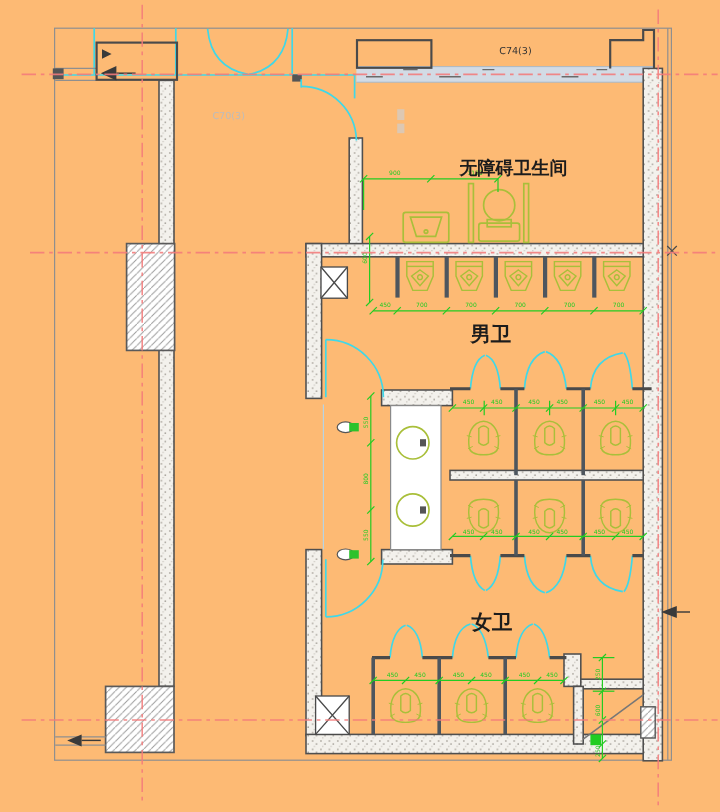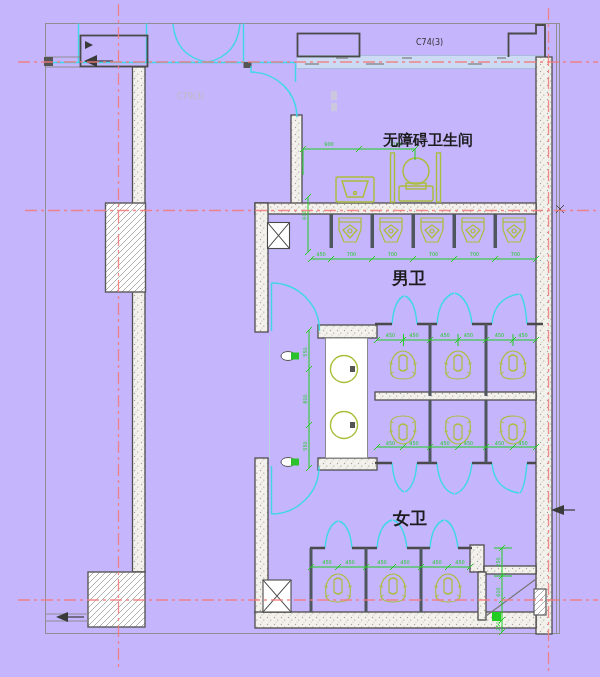--- a/index.html
+++ b/index.html
@@ -1,16 +1,16 @@
 <!DOCTYPE html>
 <html><head>
 <meta charset="utf-8">
 <style>
   html,body{margin:0;padding:0;background:#ffffff;}
-  .stage{position:relative;width:600px;height:677px;background:#c4b5fd;overflow:hidden;
+  .stage{position:relative;width:600px;height:677px;background:#fdba74;overflow:hidden;
          font-family:"DejaVu Sans","Liberation Sans",sans-serif;}
   svg{display:block}
   svg text{font-family:"DejaVu Sans","Liberation Sans",sans-serif;}
   .room-label{font-weight:bold;fill:#1c1c1c;}
   .dim{fill:#22cc22;font-size:5px;text-anchor:middle;}
   .wall{fill:url(#stip);stroke:#4f4f4f;stroke-width:1.3;}
   .thin{stroke:#8f8f8f;stroke-width:1;fill:none;}
   .dark{stroke:#4a4a4a;fill:none;}
   .cy{stroke:#3fd8e8;stroke-width:1.4;fill:none;}
   .gr{stroke:#22cc22;stroke-width:1;fill:none;}

